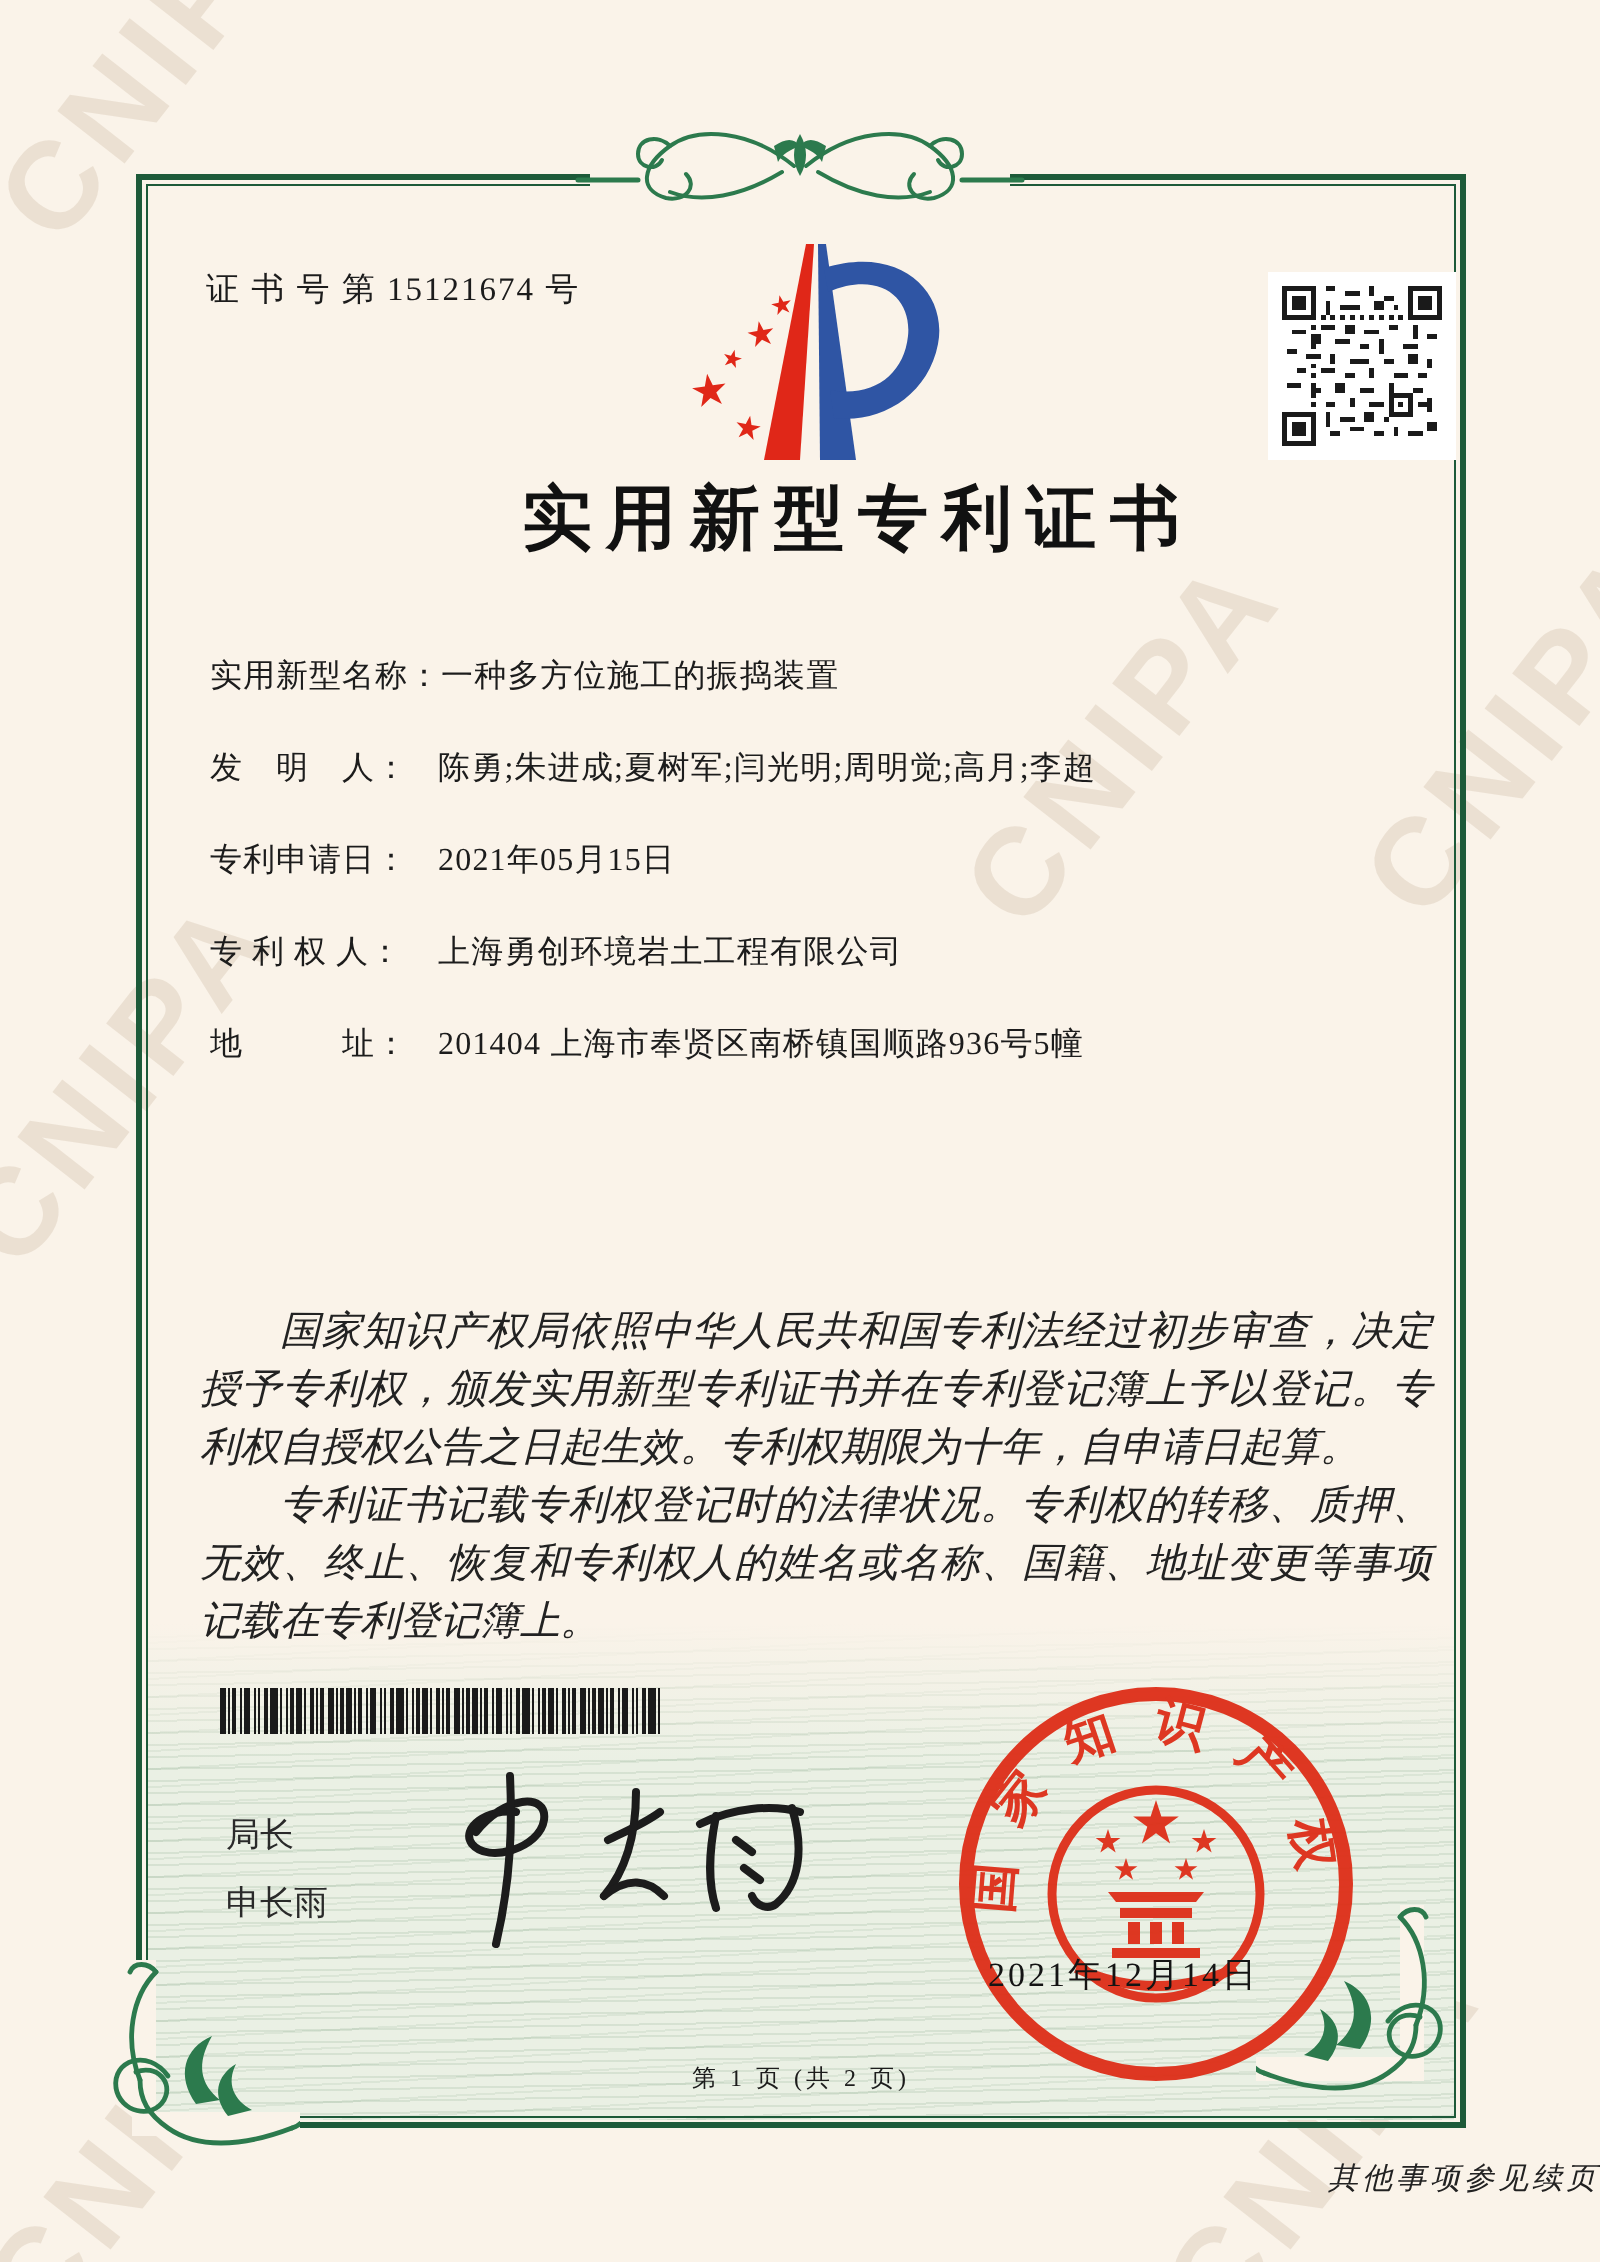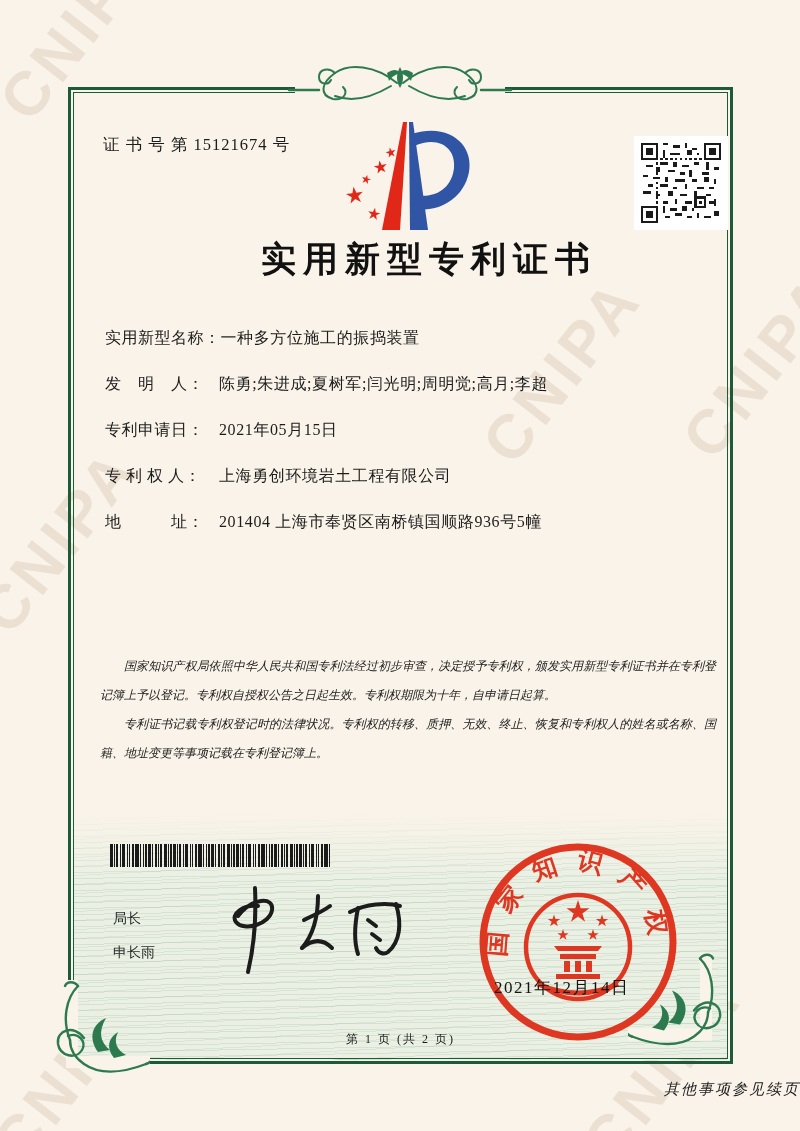--- a/index.html
+++ b/index.html
@@ -47,25 +47,25 @@
     position:absolute;left:0;top:236px;width:800px;z-index:3;text-align:center;
     font-size:35px;font-weight:bold;letter-spacing:7px;color:#111;padding-left:29px;
   }
   .fields{position:absolute;left:105px;top:328px;width:622px;z-index:3;font-size:16px;}
   .frow{height:20px;margin-bottom:26px;position:relative;white-space:nowrap;}
   .f-label{display:inline-block;min-width:114px;letter-spacing:0.5px;}
   .f-value{letter-spacing:0.6px;}
   .grant2{position:absolute;left:265px;top:0;}
   .paras{
     position:absolute;left:100px;top:652px;width:616px;z-index:3;
-    font-size:12px;line-height:29px;text-align:justify;
+    font-size:20px;line-height:29px;text-align:justify;
     font-style:italic;color:#222;
   }
   .paras p{margin:0;text-indent:2em;}
-  .officer{position:absolute;left:113px;top:901px;z-index:3;font-size:14px;line-height:34px;
+  .officer{position:absolute;left:113px;top:901px;z-index:3;font-size:17px;line-height:34px;
            font-family:"Liberation Sans","DejaVu Sans",sans-serif;color:#2a2a2a;}
   .signature{position:absolute;left:200px;top:876px;width:230px;height:105px;z-index:4;}
   .seal{position:absolute;left:468px;top:842px;width:220px;height:200px;z-index:3;opacity:0.95;}
   .seal-date{position:absolute;left:494px;top:976px;z-index:4;font-size:17px;
              letter-spacing:1.5px;color:#141414;white-space:nowrap;}
   .barcode{position:absolute;left:110px;top:844px;width:222px;height:23px;z-index:3;}
   .page-info{position:absolute;left:74px;top:1031px;width:653px;z-index:3;text-align:center;
              font-size:12px;letter-spacing:2px;}
   .footer-note{position:absolute;left:0;top:1080px;width:800px;z-index:3;text-align:right;
                font-size:15px;font-style:italic;letter-spacing:2px;color:#222;}

